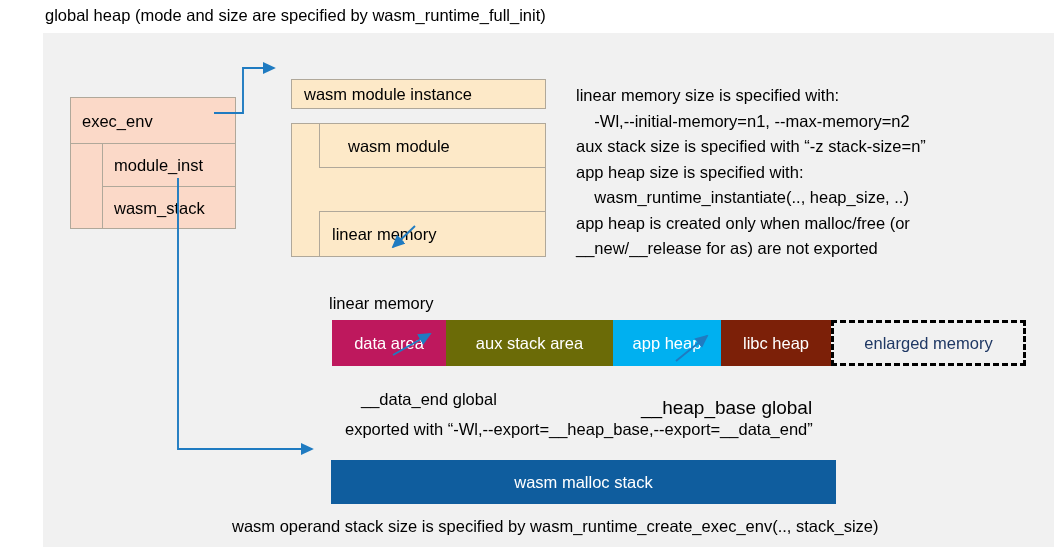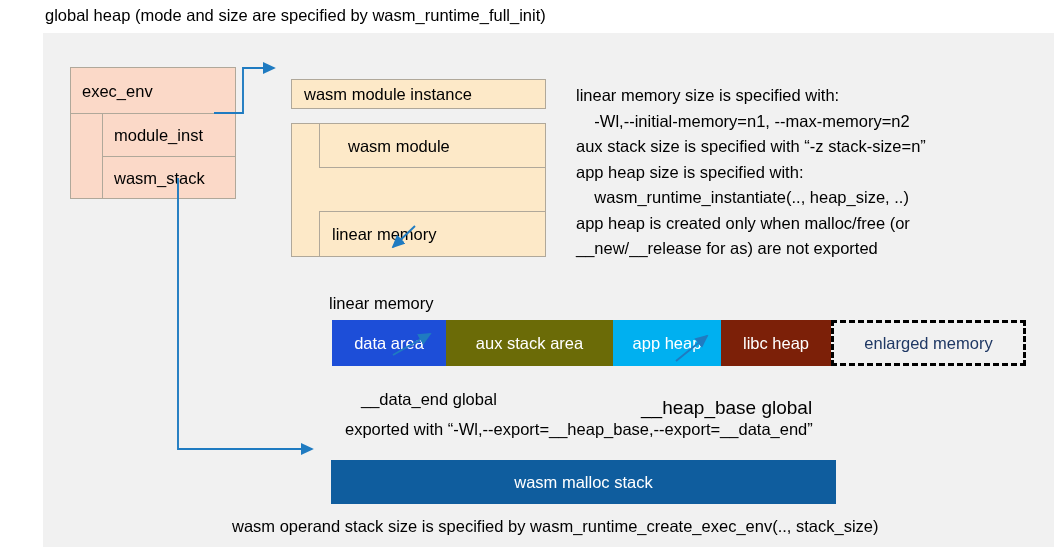--- a/index.html
+++ b/index.html
@@ -52,21 +52,21 @@
   }
   .node-label {
     font-size: 16.5px;
     line-height: 20px;
     white-space: nowrap;
   }
 
   
   #exec-env-group {
     left: 27px;
-    top: 34px;
+    top: 64px;
     width: 132px;
     height: 132px;
   }
   .pink { background: #fbd9c8; }
   #exec-env-header {
     left: 0; top: 0;
     width: 166px; height: 47px;
     padding-left: 11px;
   }
   #exec-env-sub-col {
@@ -255,21 +255,21 @@
     -Wl,--initial-memory=n1, --max-memory=n2
 aux stack size is specified with “-z stack-size=n”
 app heap size is specified with:
     wasm_runtime_instantiate(.., heap_size, ..)
 app heap is created only when malloc/free (or
 __new/__release for as) are not exported</div>
 
     <div class="abs" id="linear-memory-caption">linear memory</div>
 
     <div class="abs" id="memory-bar">
-      <div class="mem-seg" id="seg-data-area" style="background:#1d4ed8">
+      <div class="mem-seg" id="seg-data-area" style="background:#be185d">
         <span>data area</span>
       </div>
       <div class="mem-seg" id="seg-aux-stack" style="background:#6b6b07">
         <span>aux stack area</span>
       </div>
       <div class="mem-seg" id="seg-app-heap" style="background:#00b0f0">
         <span>app heap</span>
       </div>
       <div class="mem-seg" id="seg-libc-heap" style="background:#7c2008">
         <span>libc heap</span>

